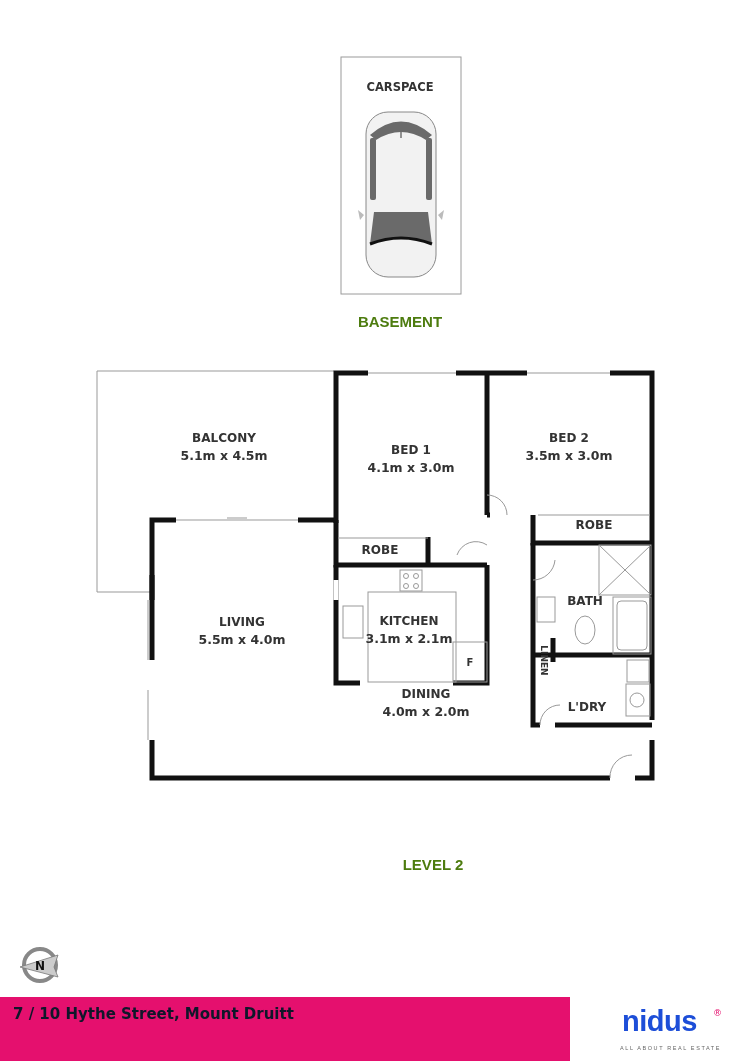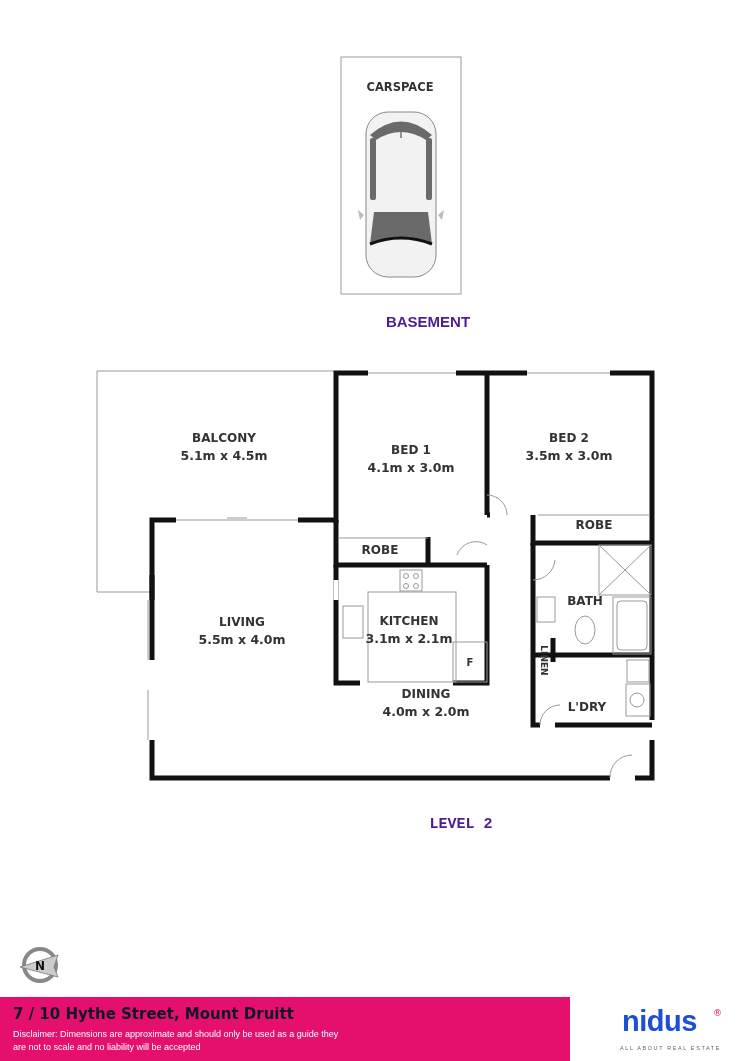--- a/index.html
+++ b/index.html
@@ -2,21 +2,21 @@
 <html><head>
 <meta charset="utf-8">
 <style>
   html, body { margin: 0; padding: 0; background: #ffffff; }
   body { width: 750px; height: 1061px; position: relative; overflow: hidden;
          font-family: "DejaVu Sans", sans-serif; color: #2a2a2a; }
   .lbl { position: absolute; text-align: center; font-size: 12px; font-weight: bold;
          color: #333; line-height: 17px; transform: translateX(-50%); white-space: nowrap; }
   .lbl .dim { font-weight: bold; font-size: 12.5px; display: block; }
   .section-title { position: absolute; font-family: "Liberation Sans", sans-serif;
-         font-size: 15px; font-weight: bold; color: #4c1d95; transform: translateX(-50%); margin-left: 28px; }
+         font-size: 15px; font-weight: bold; color: #4d7c0f; transform: translateX(-50%); }
   svg { position: absolute; left: 0; top: 0; }
   .footer { position: absolute; left: 0; top: 997px; width: 570px; height: 64px; background: #e5106e; }
   .footer-title { position: absolute; left: 13px; top: 8px; color: #0f172a; font-size: 15px; font-weight: bold;
          font-family: "DejaVu Sans", sans-serif; }
   .footer-disc { position: absolute; left: 13px; top: 31px; color: #ffffff; font-size: 9px; line-height: 13px;
          font-family: "Liberation Sans", sans-serif; width: 330px; }
   .logo { position: absolute; left: 622px; top: 1005px; color: #1d4ed8; font-size: 29px; font-weight: bold;
          font-family: "Liberation Sans", sans-serif; letter-spacing: -0.5px; }
   .logo-reg { position: absolute; left: 713px; top: 1008px; color: #e5106e; font-size: 9px; }
   .logo-tag { position: absolute; left: 620px; top: 1045px; color: #666; font-size: 5.5px; letter-spacing: 1.6px;
@@ -117,21 +117,21 @@
 
   <g transform="translate(40,965)">
     <circle cx="0" cy="0" r="16" fill="#fff" stroke="#888" stroke-width="4"></circle>
     <path d="M-20 2 L18 -10 L14 2 L18 12 Z" fill="#ccc" stroke="#777" stroke-width="0.8"></path>
     <text x="-5" y="5" font-size="12" font-weight="bold" fill="#111" font-family="DejaVu Sans, sans-serif">N</text>
   </g>
 </svg>
 
 <div class="carspace-label">CARSPACE</div>
 <div class="section-title" style="left:400px; top:313px;">BASEMENT</div>
-<div class="section-title" style="left:433px; top:816px;font-family:Liberation Mono, monospace;">LEVEL 2</div>
+<div class="section-title" style="left:433px; top:856px;">LEVEL 2</div>
 
 <div class="lbl" style="left:224px; top:430px;">
   <span>BALCONY</span>
   <span class="dim">5.1m x 4.5m</span>
 </div>
 <div class="lbl" style="left:411px; top:442px;">
   <span>BED 1</span>
   <span class="dim">4.1m x 3.0m</span>
 </div>
 <div class="lbl" style="left:569px; top:430px;">
@@ -156,17 +156,16 @@
 <div class="lbl" style="left:587px; top:682px;margin-top:17px;">
   <span>L'DRY</span>
 </div>
 <div class="lbl" style="left:380px; top:542px;">ROBE</div>
 <div class="lbl" style="left:594px; top:517px;">ROBE</div>
 <div class="lbl" style="left:543px; top:652px; font-size:9px; transform: translateX(-50%) rotate(90deg);">LINEN</div>
 <div class="lbl" style="left:470px; top:654px; font-size:10px;">F</div>
 
 <div class="footer">
   <div class="footer-title">7 / 10 Hythe Street, Mount Druitt</div>
-  <div class="footer-disc">Disclaimer: Dimensions are approximate and should only be used as a guide they are not to scale and no liability will be accepted</div>
 </div>
 <div class="logo">nidus</div>
 <div class="logo-reg">®</div>
 <div class="logo-tag">ALL ABOUT REAL ESTATE</div>
 
 </body></html>

